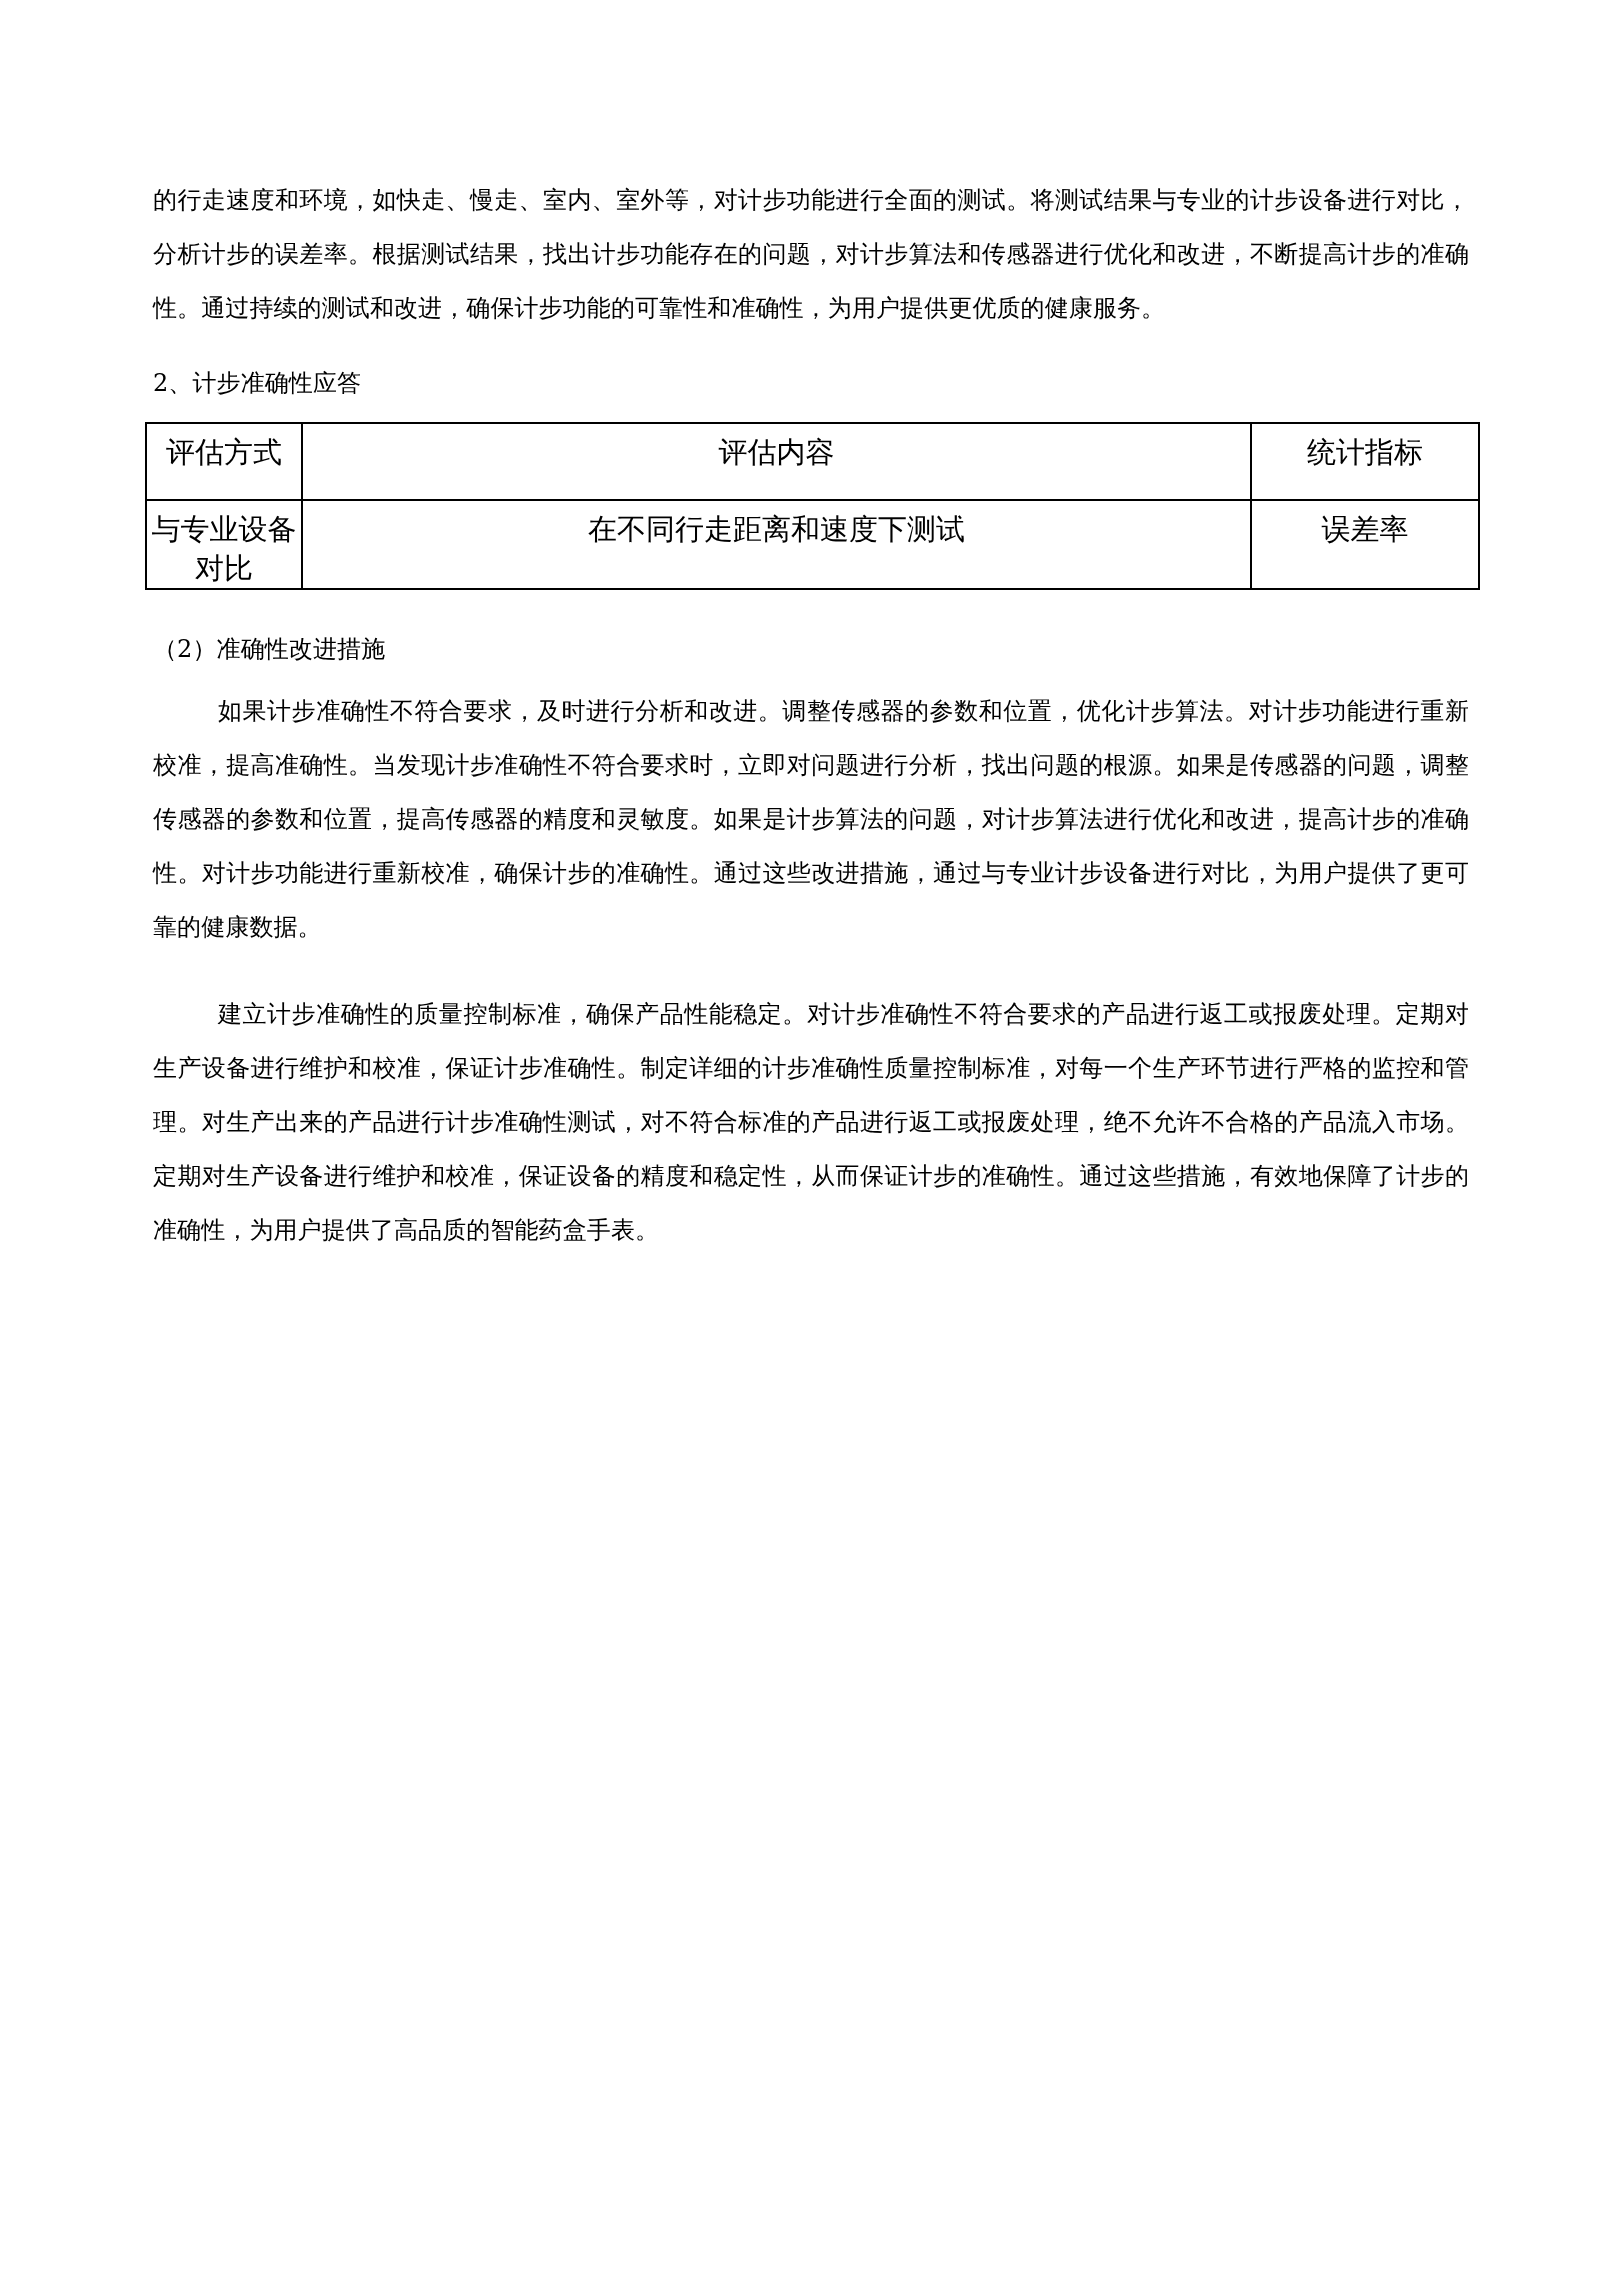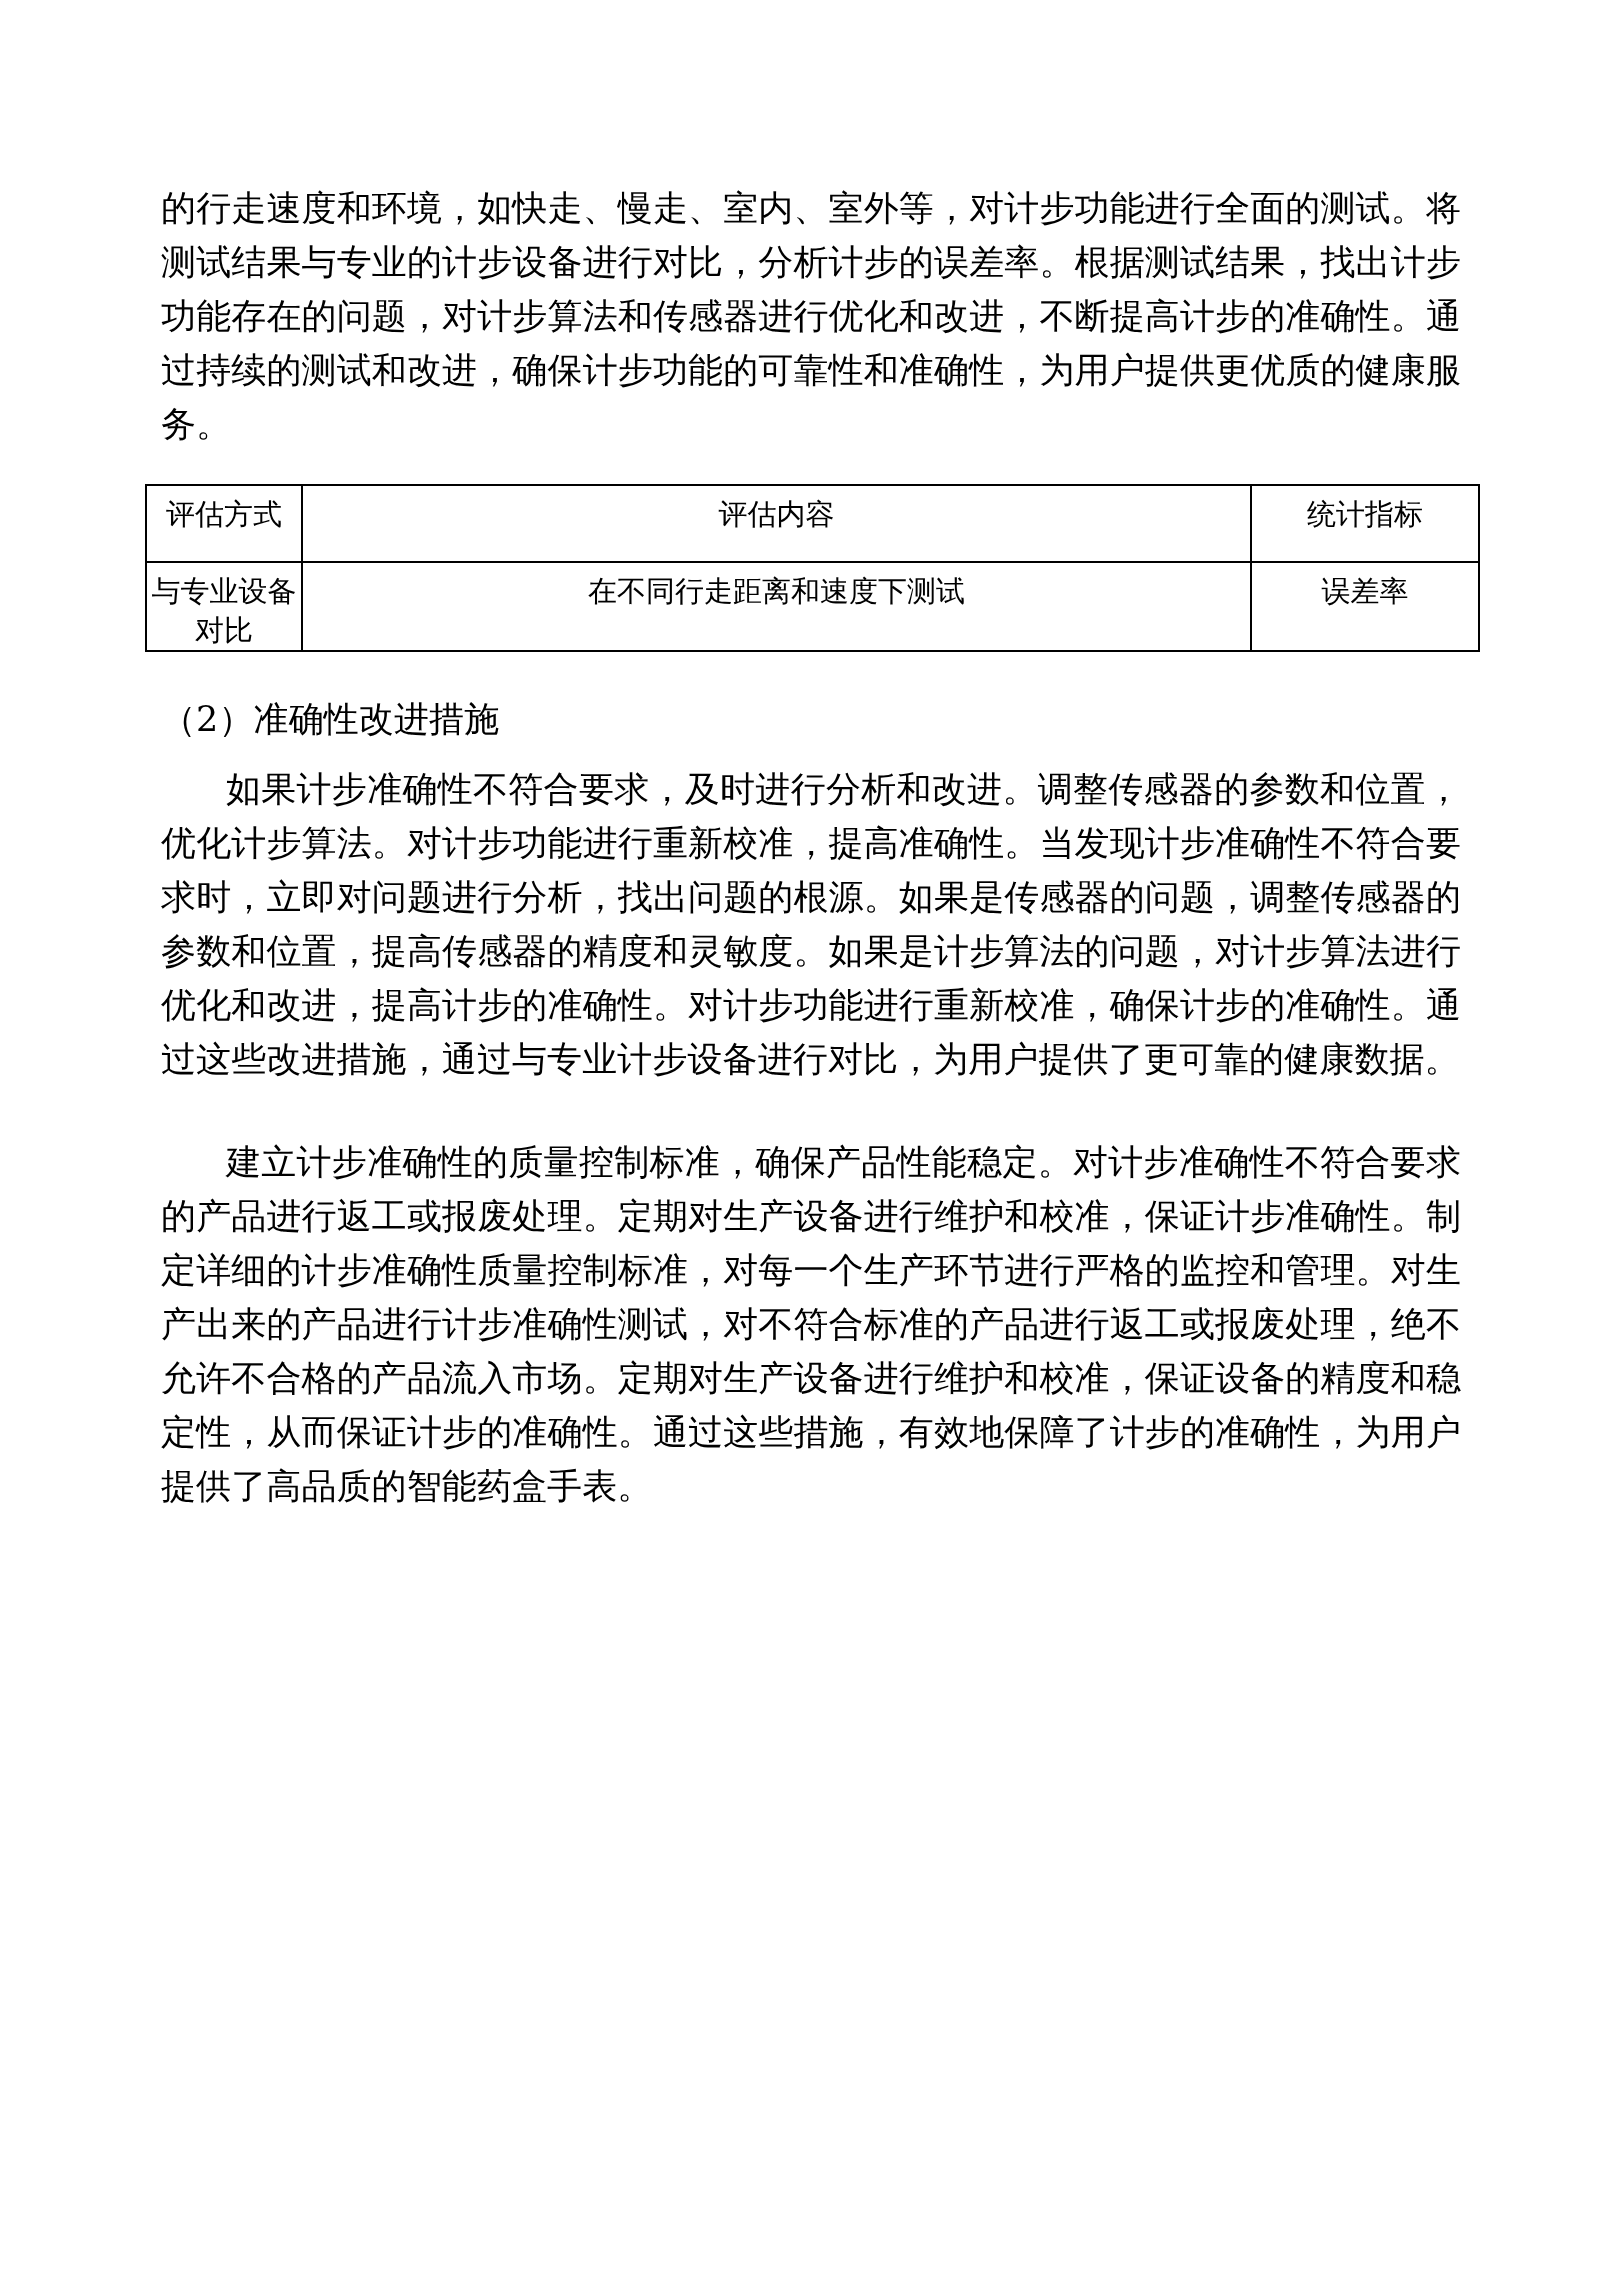--- a/index.html
+++ b/index.html
@@ -17,26 +17,26 @@
     box-sizing: border-box;
   }
   .content {
     position: absolute;
     left: 145px;
     top: 165px;
     width: 1332px;
   }
   .para {
     font-family: "DejaVu Serif", "Liberation Serif", serif;
-    font-size: 35px;
+    font-size: 24px;
     line-height: 54px;
     color: #000000;
     text-align: justify;
     text-justify: inter-character;
-    margin: 16px;
+    margin: 8px;
     letter-spacing: 0.1px;
     word-break: break-all;
   }
   .para.indent {
     text-indent: 65px;
   }
   .para.heading {
     text-indent: 0;
   }
   .gap-small { height: 5.2px; }
@@ -67,20 +67,21 @@
 </head>
 <body>
 
 <div class="page">
   <div class="content">
 
     <p class="para">的行走速度和环境，如快走、慢走、室内、室外等，对计步功能进行全面的测试。将测试结果与专业的计步设备进行对比，分析计步的误差率。根据测试结果，找出计步功能存在的问题，对计步算法和传感器进行优化和改进，不断提高计步的准确性。通过持续的测试和改进，确保计步功能的可靠性和准确性，为用户提供更优质的健康服务。</p>
 
     <div class="gap-small"></div>
 
+    <p class="para heading">2、计步准确性应答</p>
 
 
     <table class="eval-table">
       <tbody>
         <tr>
           <td class="col-a">评估方式</td>
           <td class="col-b">评估内容</td>
           <td class="col-c">统计指标</td>
         </tr>
         <tr>

